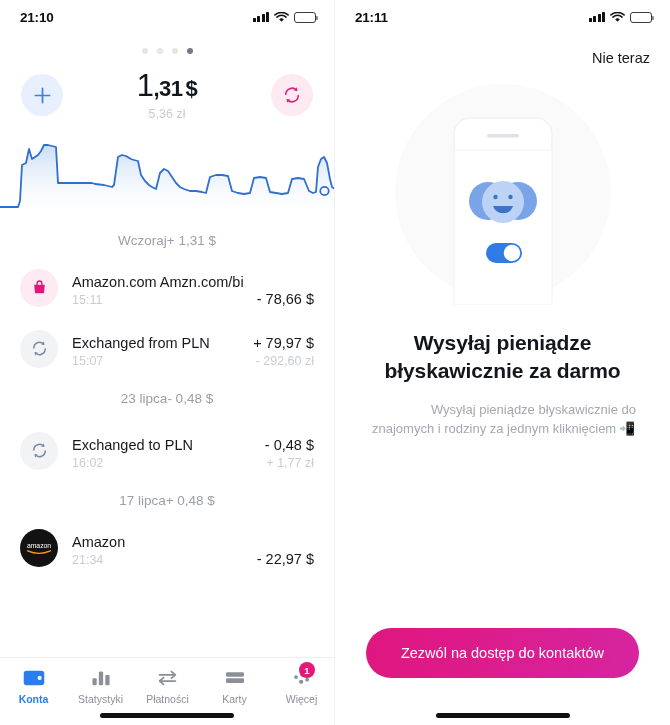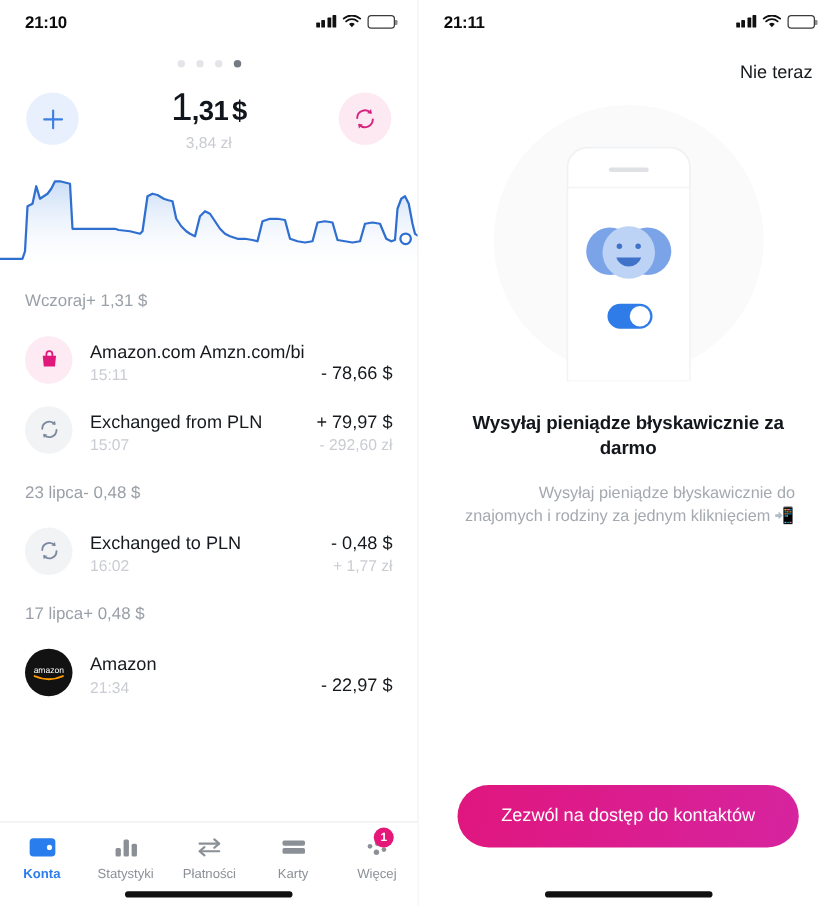--- a/index.html
+++ b/index.html
@@ -50,32 +50,32 @@
   .bal-main .cur { font-weight: 700; font-size: 22px; margin-left: 3px; }
   .bal-sub { font-size: 12.5px; color: #c8cbd1; margin-top: 4px; }
 
   
   .chart-wrap { margin-top: 16px; height: 82px; width: 335px; position: relative; }
   .chart-wrap svg { display: block; width: 335px; height: 82px; }
 
   
   .tx-list { padding: 0 16px; }
   .group-head {
-    display: flex; justify-content: flex-start; align-items: baseline;
+    display: flex; justify-content: center; align-items: baseline;
     padding: 14px 4px 12px 4px; font-size: 13.5px; color: #9aa0a8;
   }
   .tx-row { display: flex; align-items: flex-end; padding: 9px 4px; }
   .tx-ico { width: 38px; height: 38px; border-radius: 50%; flex: 0 0 38px; display: flex; align-items: center; justify-content: center; margin-right: 14px; }
   .tx-ico.bag { background: #fdeaf2; }
   .tx-ico.exch { background: #f2f3f5; }
   .tx-ico.amazon { background: #121212; color: #fff; flex-direction: column; }
   .tx-mid { flex: 1; min-width: 0; }
   .tx-title { font-size: 14.5px; color: #16191d; line-height: 1.25; white-space: nowrap; overflow: hidden; text-overflow: ellipsis; }
   .tx-time { font-size: 12.5px; color: #c9ccd2; margin-top: 1px; }
-  .tx-right { text-align: right; padding-left: 8px; }
+  .tx-right { text-align: right; padding-left: 8px; margin-top: 10px; }
   .tx-amt { font-size: 14.5px; color: #16191d; white-space: nowrap; }
   .tx-amt2 { font-size: 12.5px; color: #c9ccd2; margin-top: 3px; white-space: nowrap; }
   .fade-row { height: 22px; background: linear-gradient(to bottom, rgba(255,255,255,0), #ffffff); }
 
   
   .tabbar {
     position: absolute; left: 0; bottom: 0; width: 335px; height: 68px;
     background: #fff; border-top: 1px solid #eceef1;
     display: flex; align-items: flex-start; padding-top: 9px;
   }
@@ -87,21 +87,21 @@
     background: #e5187a; color: #fff; border-radius: 8px; font-size: 9.5px;
     display: flex; align-items: center; justify-content: center; padding: 0 4px; font-weight: bold;
   }
   .home-ind { position: absolute; bottom: 7px; left: 50%; transform: translateX(-50%); width: 134px; height: 5px; background: #111; border-radius: 3px; }
 
   
   .skip-row { display: flex; justify-content: flex-end; padding: 16px 20px 0 0; }
   .skip { font-size: 14.5px; color: #16191d; }
   .illus { display: flex; justify-content: center; margin-top: 14px; }
   .promo-title {
-    text-align: center; font-size: 15px; font-weight: bold; color: #13171c;
+    text-align: center; font-size: 21px; font-weight: bold; color: #13171c;
     line-height: 1.35; padding: 24px 38px 0 38px; letter-spacing: -0.1px;
   }
   .promo-sub {
     text-align: right; font-size: 13px; color: #a4a9b0; line-height: 1.5;
     padding: 14px 34px 0 34px;
   }
   .cta-wrap { position: absolute; bottom: 47px; left: 0; width: 335px; display: flex; justify-content: center; }
   .cta {
     width: 273px; height: 50px; border-radius: 25px; border: none;
     background: linear-gradient(100deg, #e0167e 0%, #d6249f 100%);
@@ -144,21 +144,21 @@
     <div class="balance-row">
       <div class="circ-btn blue">
         <svg width="19" height="19" viewBox="0 0 19 19">
           <path d="M9.5 2.4 V16.6 M2.4 9.5 H16.6" stroke="#3b7fe0" stroke-width="1.7" stroke-linecap="round"></path>
         </svg>
       </div>
       <div class="bal-center">
         <div class="bal-main">
           <span class="int">1</span><span class="dec">,31</span><span class="cur">$</span>
         </div>
-        <div class="bal-sub">3,84 zł</div>
+        <div class="bal-sub">5,36 zł</div>
       </div>
       <div class="circ-btn pink">
         <svg width="20" height="20" viewBox="0 0 24 24">
           <path d="M4.5 11.2 A7.5 7.5 0 0 1 17.4 6.2" stroke="#d6247f" stroke-width="1.9" fill="none" stroke-linecap="round"></path>
           <path d="M19.5 12.8 A7.5 7.5 0 0 1 6.6 17.8" stroke="#d6247f" stroke-width="1.9" fill="none" stroke-linecap="round"></path>
           <path d="M17.9 2.6 L18.4 7 L14 6.6 Z" fill="#d6247f"></path>
           <path d="M6.1 21.4 L5.6 17 L10 17.4 Z" fill="#d6247f"></path>
         </svg>
       </div>
     </div>

